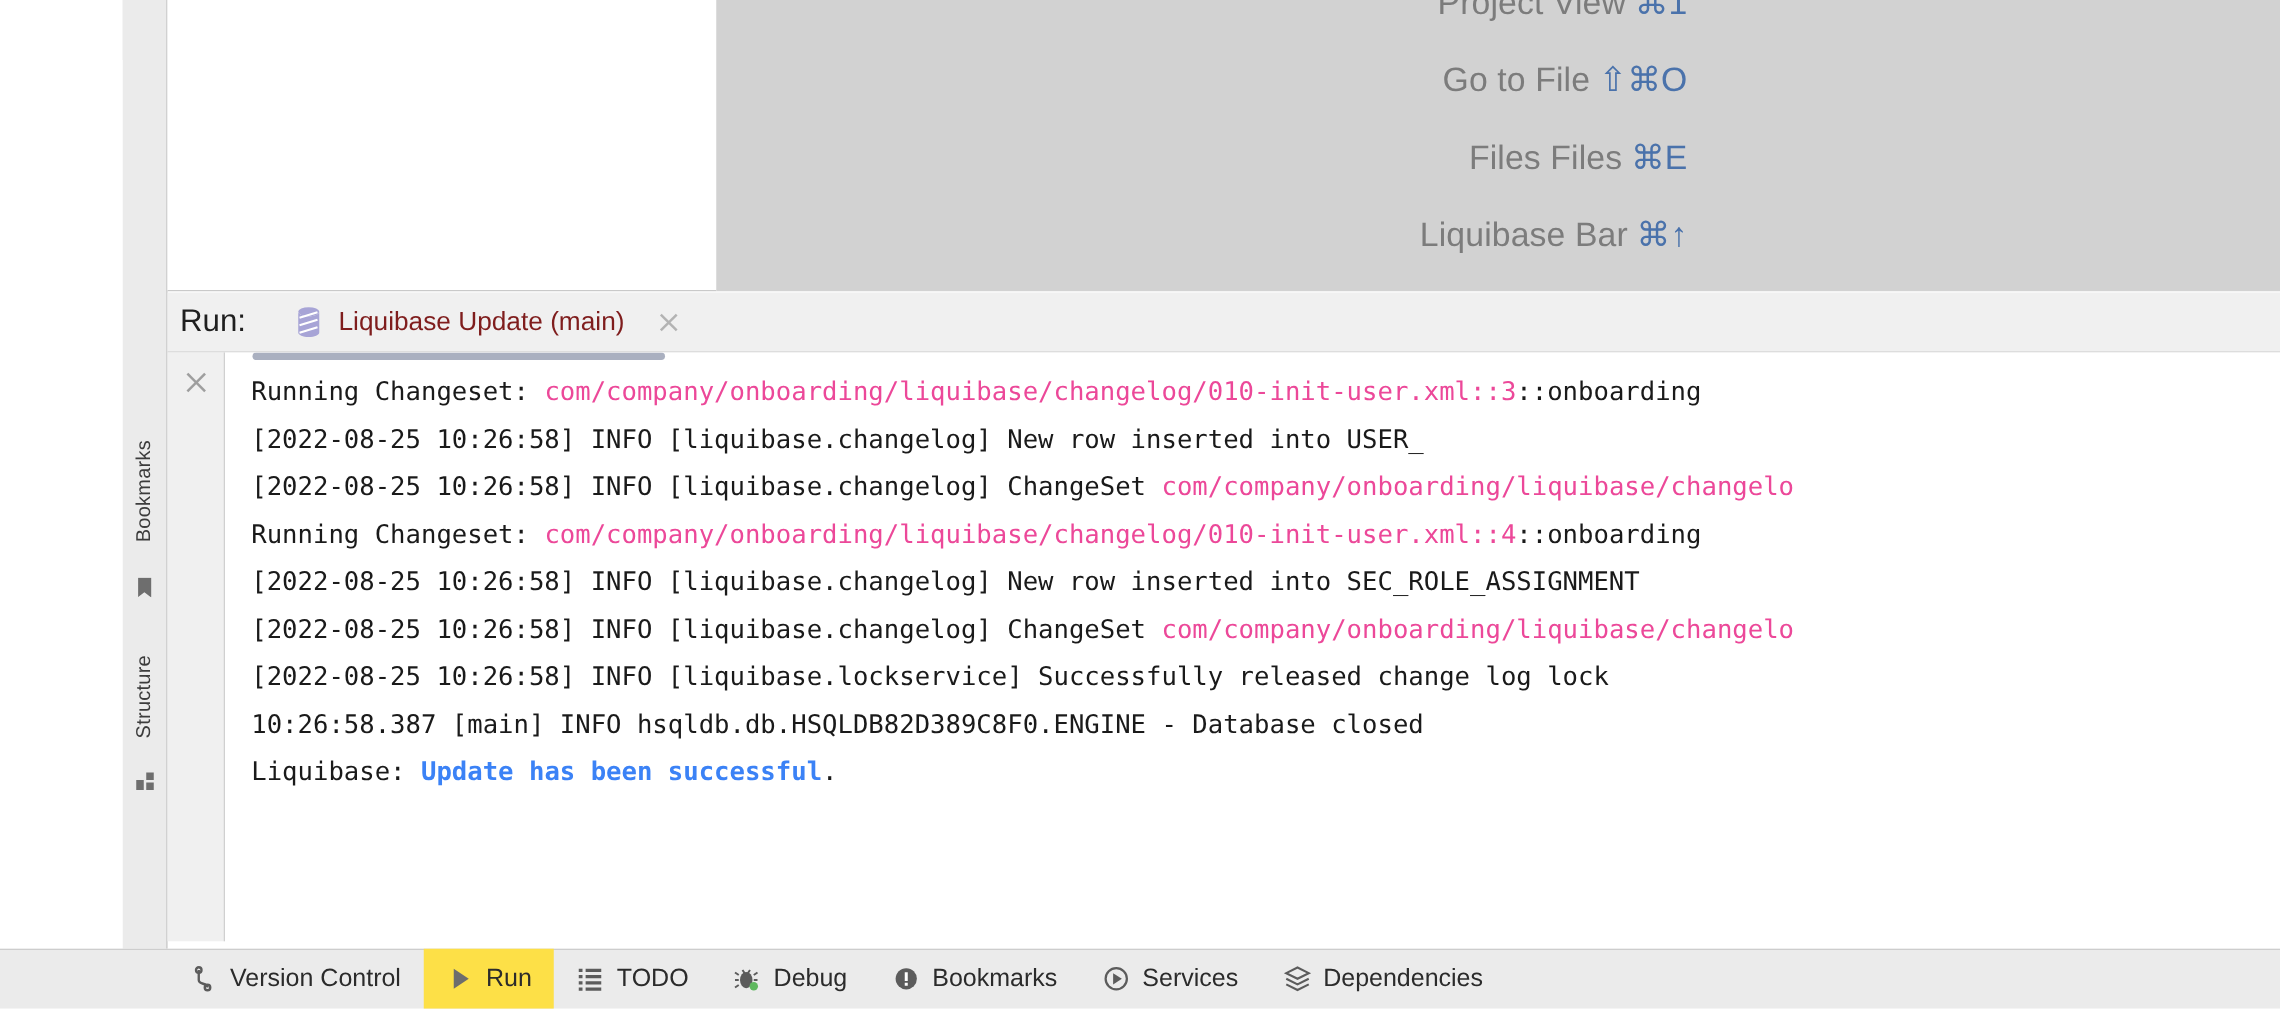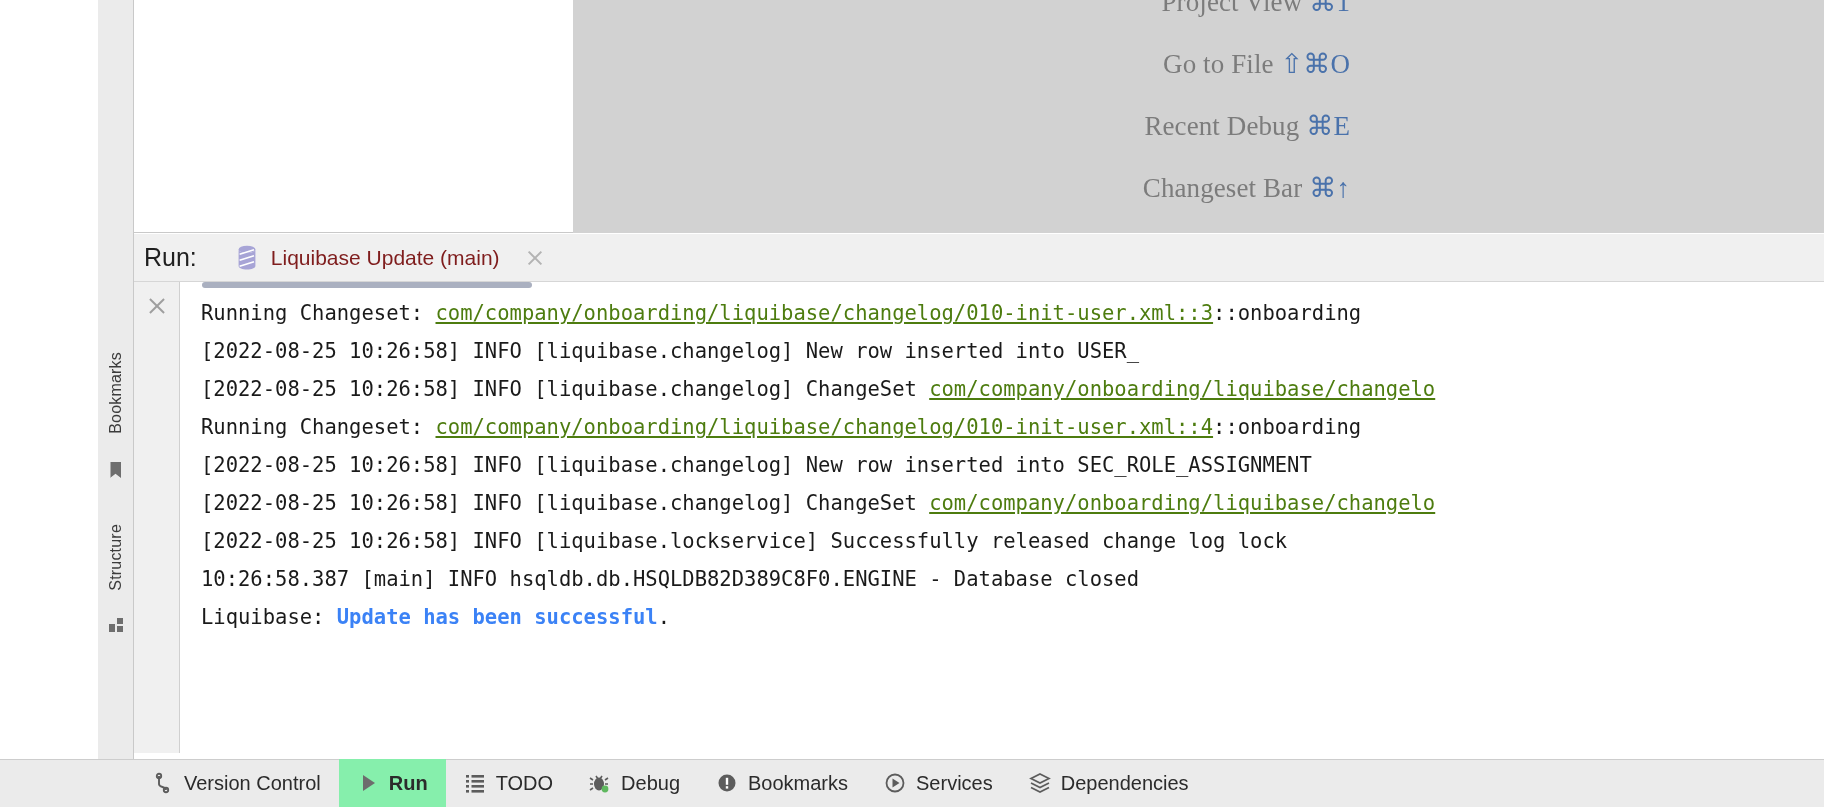--- a/index.html
+++ b/index.html
@@ -45,21 +45,20 @@
   .rail-st-icon i:nth-child(3){ left:8px; top:8px; width:6px; height:6px; }
 
   
   .editor-white {
     position: absolute; left: 134px; top: 0; width: 439px; height: 233px;
     background: #ffffff; border-bottom: 1px solid #c9c9c9;
   }
   .editor-empty {
     position: absolute; left: 573px; top: 0; width: 1251px; height: 233px;
     background: #d2d2d2;
-    font-family: Liberation Serif, serif;
   }
   .hints {
     position: absolute; right: 474px; top: -14px;
     display: flex; flex-direction: column; gap: 30px;
     align-items: flex-end;
   }
   .hint {
     font-size: 27px; color: #7c7c7c; white-space: nowrap;
     letter-spacing: .1px;
   }
@@ -113,35 +112,35 @@
     position: absolute; left: 22px; top: 0px; width: 330px; height: 6px;
     background: #aab0c0; border-radius: 3px;
   }
   .lines {
     position: absolute; left: 21px; top: 12px; right: 0;
     font-family: "DejaVu Sans Mono", "Liberation Mono", monospace;
     font-size: 20.5px; line-height: 38px; color: #1a1a1a;
     white-space: pre;
   }
   .ln { white-space: pre; }
-  .lnk { color: #4d7c0f; text-decoration: underline; }
+  .lnk { color: #ec4899; }
   .ok  { color: #3b82f6; font-weight: bold; }
 
   
   .bottom-bar {
     position: absolute; left: 0; bottom: 0; width: 1824px; height: 48px;
     background: #ebebeb; border-top: 1px solid #cdcdcd;
     display: flex; align-items: flex-end; padding-left: 134px;
   }
   .bb-item {
     display: flex; align-items: center; gap: 10px;
     height: 48px; padding: 0 18px; font-size: 20px; color: #2b2b2b;
     white-space: nowrap;
   }
-  .bb-item.active { background: #86efac; font-weight: bold; }
+  .bb-item.active { background: #fde047; }
   .bb-icon { width: 22px; height: 22px; display: block; flex: 0 0 22px; }
 
   .corner-left { position: absolute; left: 0; bottom: 48px; width: 98px; height: 711px; background:#fff; }
 </style>
 </head>
 <body>
 
 <div class="screen">
 
   <div class="left-strip"></div>
@@ -163,25 +162,25 @@
 
       <div class="hint">
         <span>Project View</span><span class="keys">⌘1</span>
       </div>
 
       <div class="hint">
         <span>Go to File</span><span class="keys">⇧⌘O</span>
       </div>
 
       <div class="hint">
-        <span>Recent Debug</span><span class="keys">⌘E</span>
-      </div>
-
-      <div class="hint">
-        <span>Changeset Bar</span><span class="keys">⌘↑</span>
+        <span>Files Files</span><span class="keys">⌘E</span>
+      </div>
+
+      <div class="hint">
+        <span>Liquibase Bar</span><span class="keys">⌘↑</span>
       </div>
 
     </div>
   </div>
 
   <div class="run-header">
     <div class="run-label">Run:</div>
     <div class="run-tab">
       <svg class="liquibase-icon" viewBox="0 0 24 26">
         <ellipse cx="12" cy="4.4" rx="8.4" ry="3.6" fill="#a7a4d6"></ellipse>

